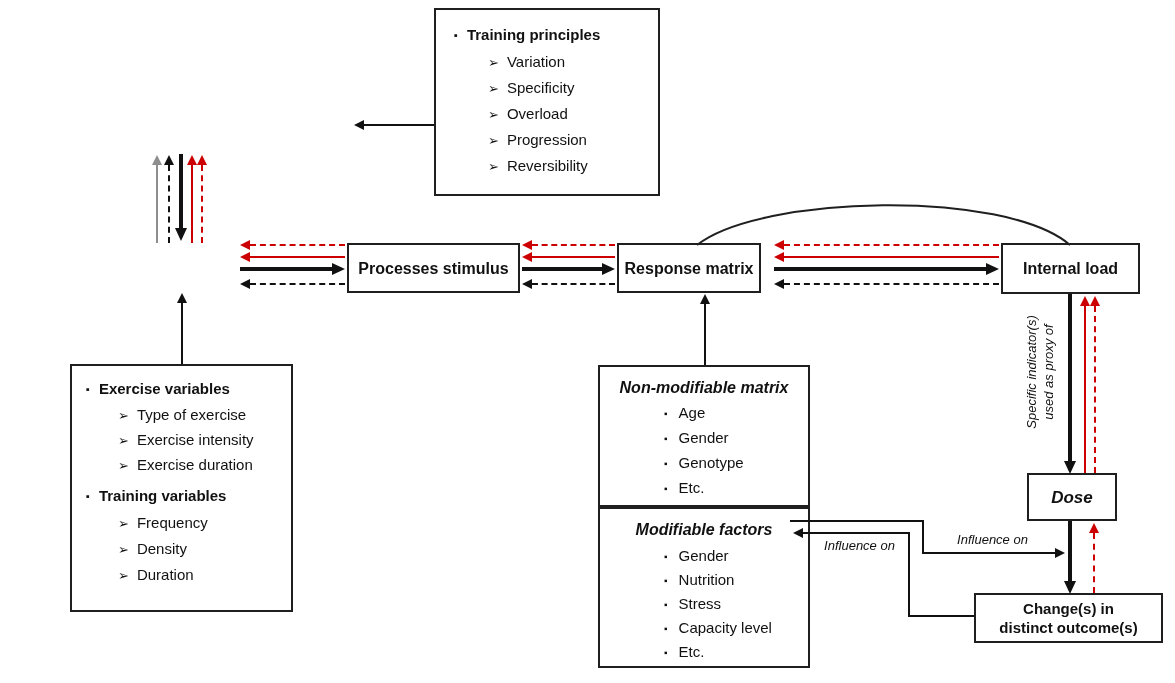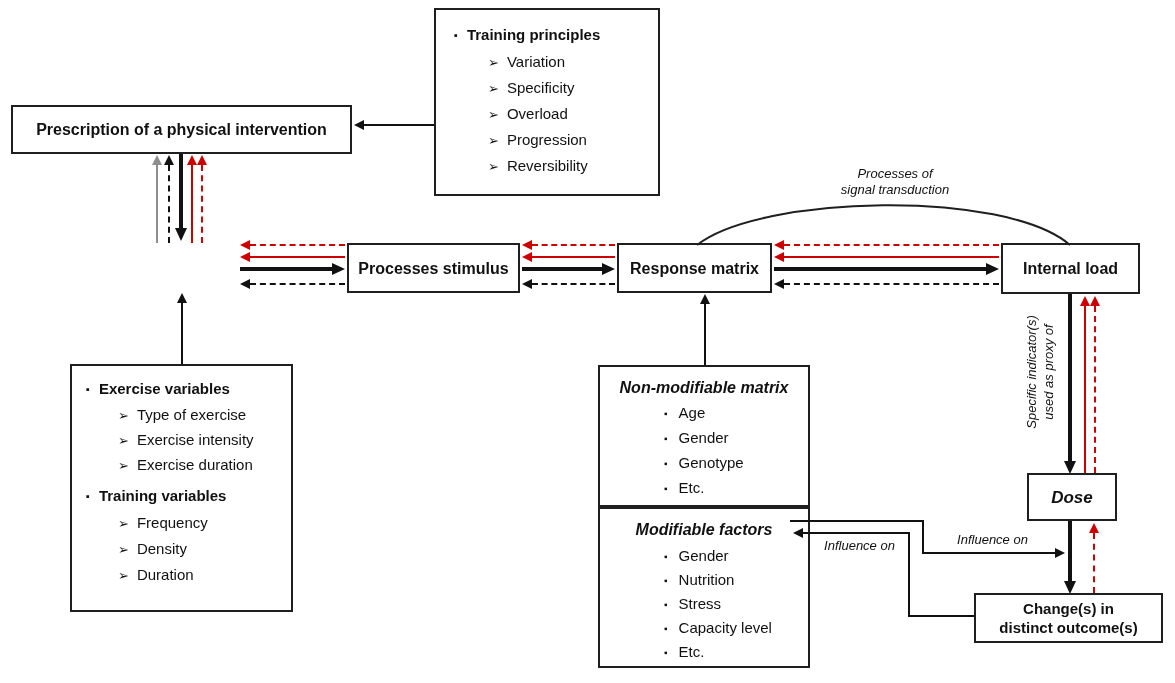--- a/index.html
+++ b/index.html
@@ -47,23 +47,20 @@
     position:absolute;left:953px;top:354px;width:175px;height:36px;
     transform:rotate(-90deg);font-style:italic;font-size:13px;line-height:17px;text-align:center;
   }
   .arc-svg{position:absolute;left:690px;top:193px;}
 </style>
 </head>
 <body>
 
 <div class="canvas">
 
-  <div class="box" style="left:11px;top:105px;width:341px;height:49px;">
-    <span class="box-label">Prescription of a physical intervention</span>
-  </div>
 
   <div class="box list-box" style="left:434px;top:8px;width:226px;height:188px;padding:16px 0 0 18px;">
     <div class="title-row">
       <span class="sq">▪</span>
       <span>Training principles</span>
     </div>
     <div class="item-row" style="margin:10px 0 0 34px;">
         <span class="arr">➢</span>
         <span>Variation</span>
       </div>
@@ -83,21 +80,21 @@
         <span class="arr">➢</span>
         <span>Reversibility</span>
       </div>
   </div>
 
 
   <div class="box" style="left:347px;top:243px;width:173px;height:50px;">
     <span class="box-label">Processes stimulus</span>
   </div>
 
-  <div class="box" style="left:617px;top:243px;width:155px;height:50px;">
+  <div class="box" style="left:617px;top:243px;width:144px;height:50px;">
     <span class="box-label">Response matrix</span>
   </div>
 
   <div class="box" style="left:1001px;top:243px;width:139px;height:51px;">
     <span class="box-label">Internal load</span>
   </div>
 
   <div class="box list-box" style="left:70px;top:364px;width:223px;height:248px;padding:14px 0 0 14px;">
     <div class="title-row">
       <span class="sq">▪</span>
@@ -225,24 +222,20 @@
   <div class="ah ah-left red" style="left:774px;top:252px;"></div>
   <div class="hl red" style="left:784px;top:256px;width:215px;"></div>
   <div class="hl thick" style="left:774px;top:267px;width:212px;"></div>
   <div class="ah ah-right-big" style="left:986px;top:263px;"></div>
   <div class="ah ah-left" style="left:774px;top:279px;"></div>
   <div class="hl dash" style="left:784px;top:283px;width:215px;"></div>
 
   <svg class="arc-svg" width="390" height="55" viewBox="0 0 390 55">
     <path d="M 7 52 C 70 2, 315 -4, 380 52" fill="none" stroke="#1f1f1f" stroke-width="2"></path>
   </svg>
-  <div class="note" style="left:795px;top:166px;width:200px;">
-    <span style="display:block;">Processes of</span>
-    <span style="display:block;">signal transduction</span>
-  </div>
 
   <div class="ah ah-up" style="left:177px;top:293px;"></div>
   <div class="vl" style="left:181px;top:303px;height:61px;"></div>
 
   <div class="ah ah-up" style="left:700px;top:294px;"></div>
   <div class="vl" style="left:704px;top:304px;height:61px;"></div>
 
   <div class="vl thick" style="left:1068px;top:294px;height:167px;"></div>
   <div class="ah ah-down-big" style="left:1064px;top:461px;"></div>
   <div class="ah ah-up red" style="left:1080px;top:296px;"></div>

